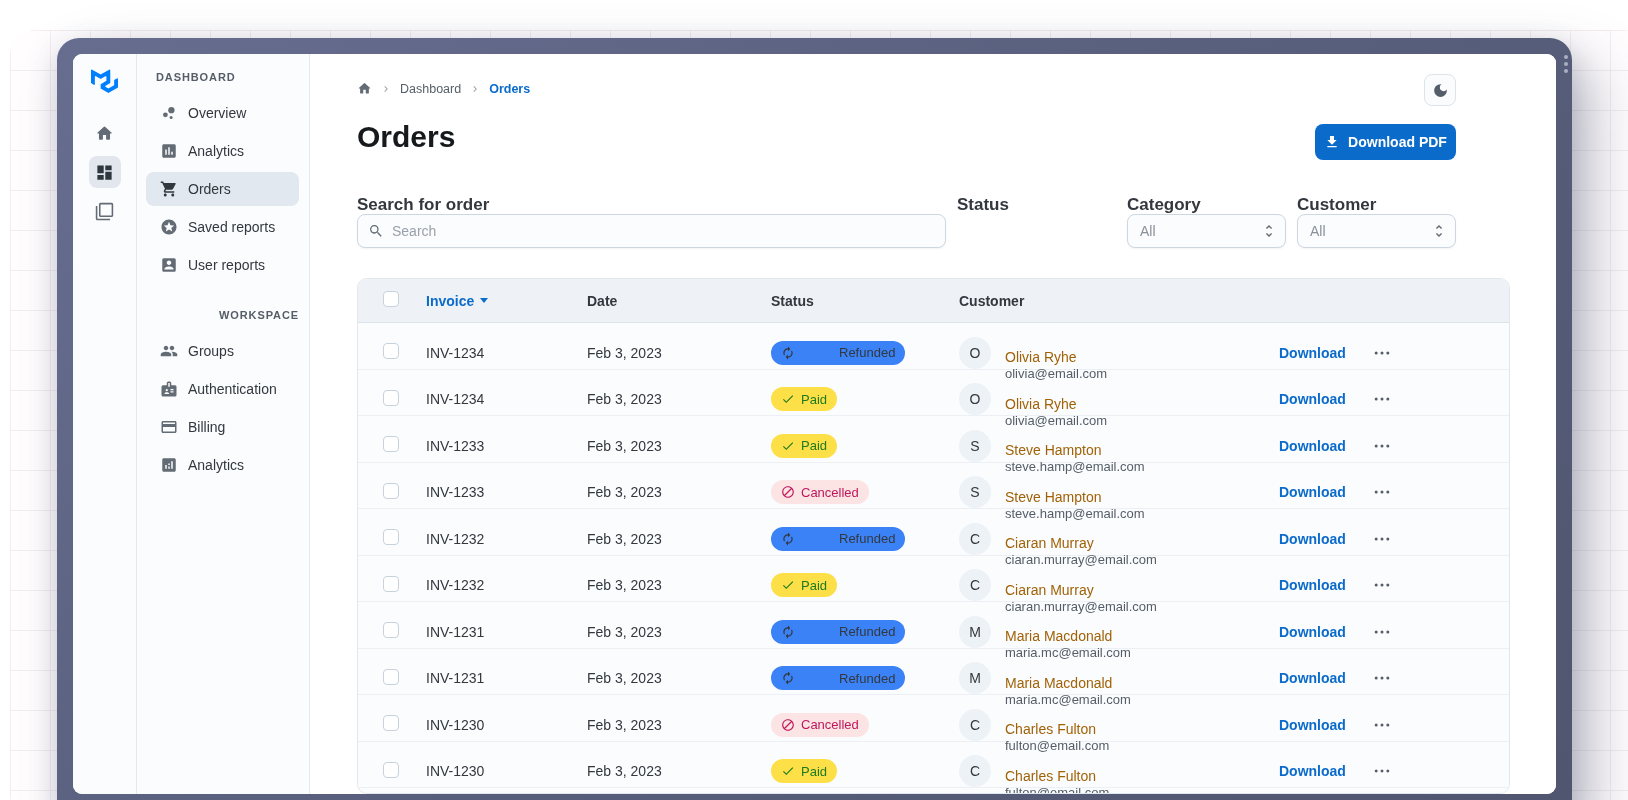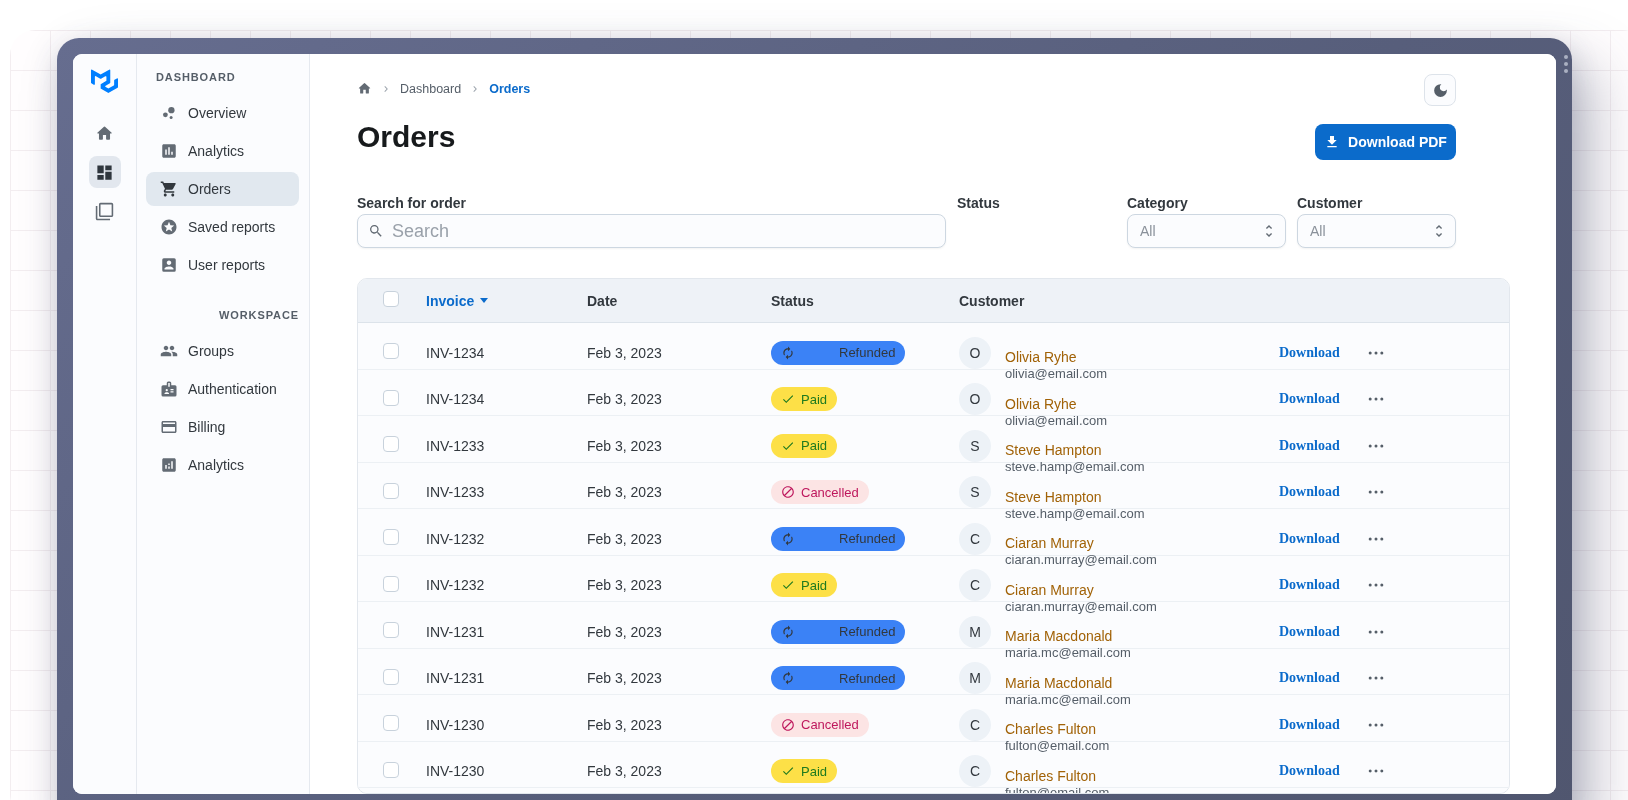--- a/index.html
+++ b/index.html
@@ -63,27 +63,27 @@
     border:1px solid #DDE3EA; border-radius:8px; background:#FBFCFE;
     display:flex; align-items:center; justify-content:center; cursor:pointer; }
   #mode-toggle svg { width:17px; height:17px; fill:#555E68; }
 
   #download-pdf { position:absolute; left:1005px; top:70px; width:141px; height:36px;
     background:#0B6BCB; border:none; border-radius:8px; color:#fff; font-size:14px; font-weight:600;
     font-family:inherit; display:flex; align-items:center; justify-content:center; gap:8px; cursor:pointer; }
   #download-pdf svg { width:16px; height:16px; fill:#fff; }
 
   
-  .f-label { position:absolute; top:141px; font-size:14px; font-weight:600; color:#32383E; }
+  .f-label { position:absolute; top:141px; font-size:17px; font-weight:600; color:#32383E; }
   .f-box { position:absolute; top:160px; height:34px; background:#FBFCFE;
     border:1px solid #CDD7E1; border-radius:8px; display:flex; align-items:center;
     box-shadow:0 1px 2px rgba(21,21,21,.05); font-size:14px; color:#8A919A; cursor:pointer; }
   #search-box { left:47px; width:589px; padding:0 10px; gap:8px; cursor:text; }
   #search-box svg { width:16px; height:16px; fill:#636B74; flex:none; }
-  #search-input { border:none; outline:none; background:transparent; flex:1; font-size:18px;
+  #search-input { border:none; outline:none; background:transparent; flex:1; font-size:14px;
     font-family:inherit; color:#32383E; }
   #search-input::placeholder { color:#9AA1AA; }
   .select { padding:0 8px 0 12px; justify-content:space-between; }
   #status-select { left:647px; width:159px; }
   #category-select { left:817px; width:159px; }
   #customer-select { left:987px; width:159px; }
   .select .unfold { width:16px; height:16px; fill:#636B74; flex:none; }
 
   
   #table { position:absolute; left:47px; top:224px; width:1153px; height:516px;
@@ -106,21 +106,21 @@
   .chip--paid { background:#fde047; color:#1F7A1F; }
   .chip--refunded { background:#3b82f6; color:#32383E;gap:44px; }
   .chip--cancelled { background:#FCE4E4; color:#be185d; }
   .c-cust { display:flex; align-items:center; gap:14px; }
   .avatar { width:32px; height:32px; border-radius:50%; background:#EDF2F7; color:#32383E;
     font-size:14px; font-weight:500; display:flex; align-items:center; justify-content:center; flex:none; }
   .cust-txt { display:flex; flex-direction:column; gap:2px; }
   .cust-name { font-size:14px; color:#a16207; line-height:1.15;margin-top:26px; }
   .cust-email { font-size:13px; color:#555E68; line-height:1.15; }
   .c-act { display:flex; align-items:center; gap:26px; }
-  .dl { color:#0B6BCB; font-size:14px; font-weight:600; cursor:pointer; text-decoration:none;font-family:Liberation Serif, serif; }
+  .dl { color:#0B6BCB; font-size:14px; font-weight:600; cursor:pointer; text-decoration:none; }
   .dots { display:flex; cursor:pointer; }
   .dots svg { width:20px; height:20px; fill:#555E68; }
 </style>
 </head>
 <body>
 
 <div id="backdrop"></div>
 
 <div id="frame">
   <div id="scroll-dots">

